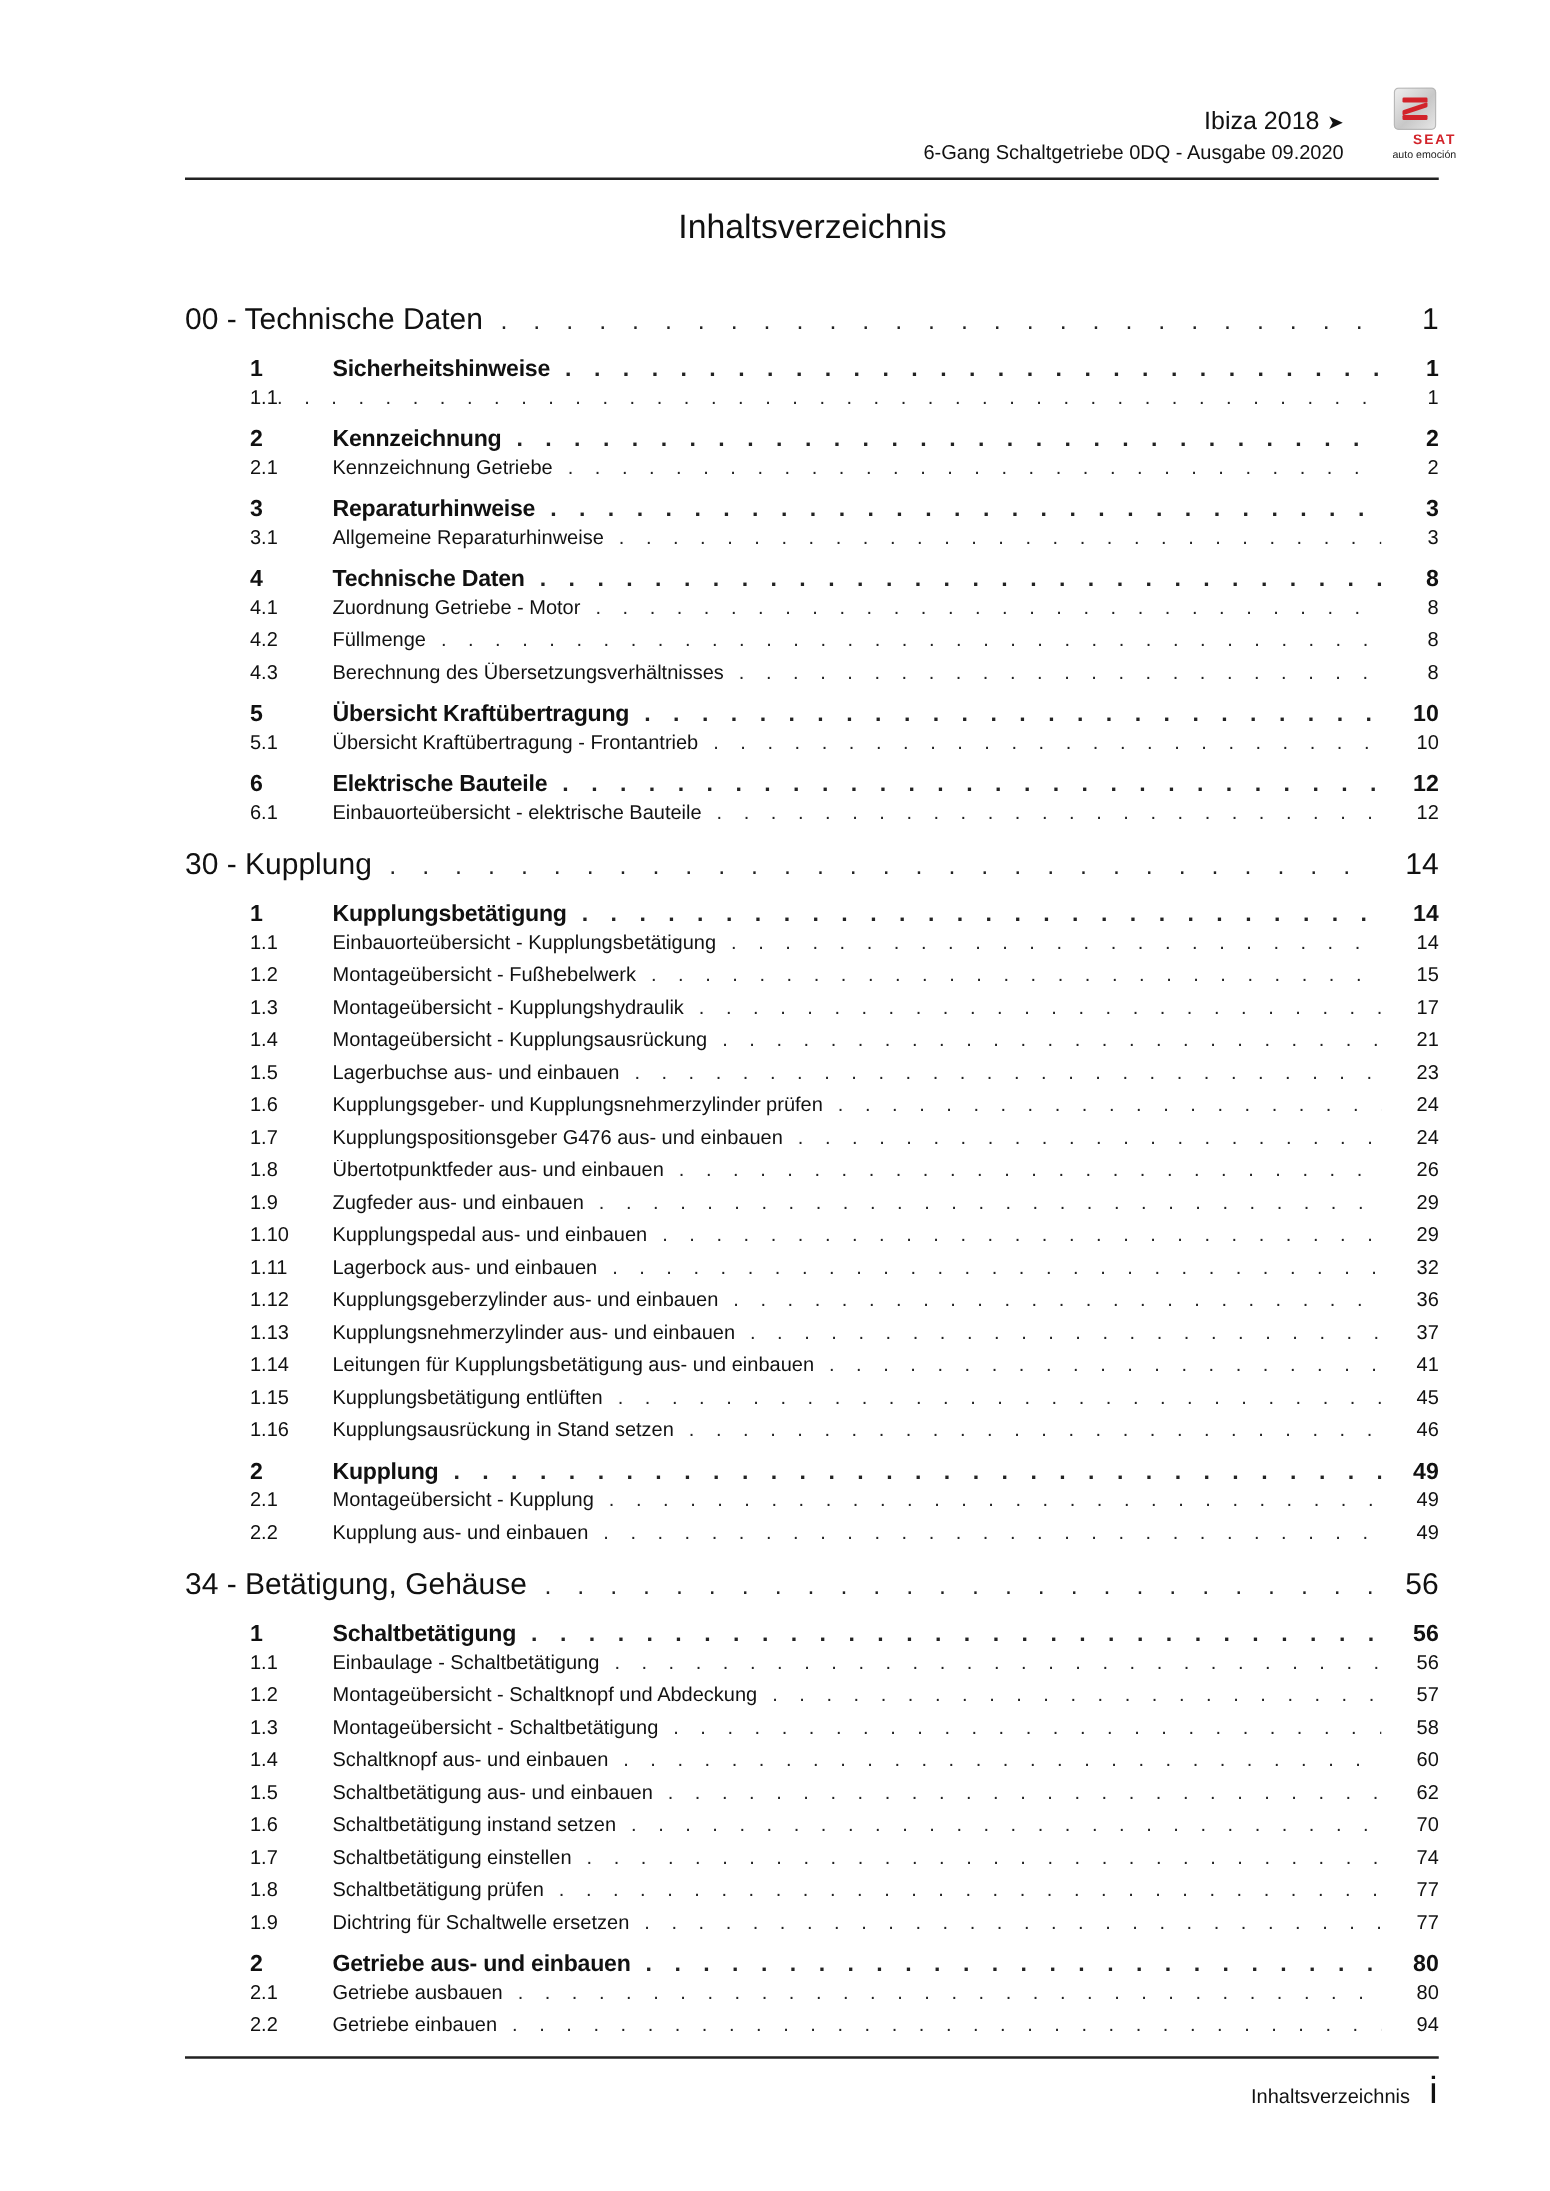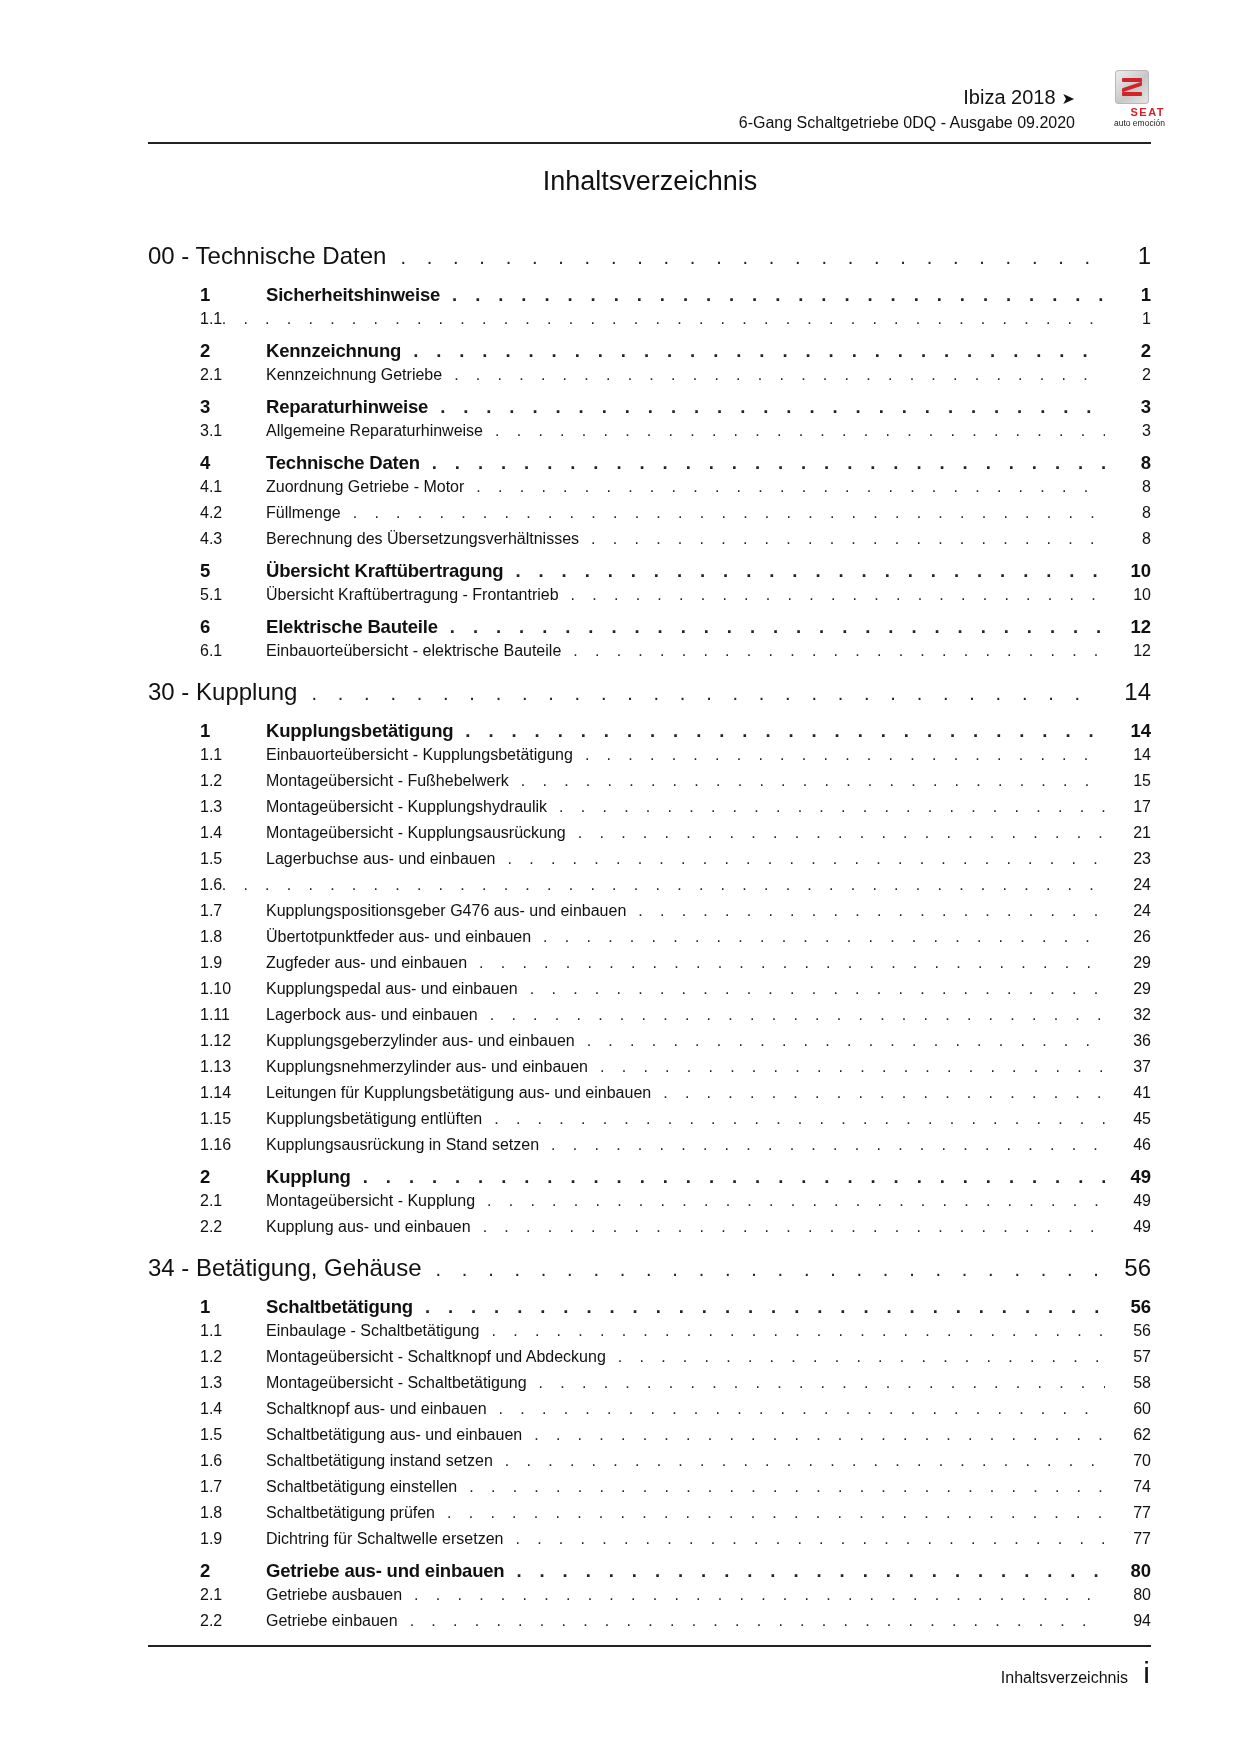--- a/index.html
+++ b/index.html
@@ -201,20 +201,21 @@
         <span class="pg">21</span>
       </div>
       <div class="row sub">
         <span class="num">1.5</span>
         <span class="txt">Lagerbuchse aus- und einbauen</span>
         <span class="dots">. . . . . . . . . . . . . . . . . . . . . . . . . . . . . . . . . . . . . . . . . . . . . . . . . . . . . . . . . . . . . . . . . . . . . . . . . . . . . . . . . . . . . . . . . . . . . . . . . . . . . . . . . . . . .</span>
         <span class="pg">23</span>
       </div>
       <div class="row sub">
         <span class="num">1.6</span>
+        <span class="txt">Kupplungsgeber- und Kupplungsnehmerzylinder prüfen</span>
         <span class="dots">. . . . . . . . . . . . . . . . . . . . . . . . . . . . . . . . . . . . . . . . . . . . . . . . . . . . . . . . . . . . . . . . . . . . . . . . . . . . . . . . . . . . . . . . . . . . . . . . . . . . . . . . . . . . .</span>
         <span class="pg">24</span>
       </div>
       <div class="row sub">
         <span class="num">1.7</span>
         <span class="txt">Kupplungspositionsgeber G476 aus- und einbauen</span>
         <span class="dots">. . . . . . . . . . . . . . . . . . . . . . . . . . . . . . . . . . . . . . . . . . . . . . . . . . . . . . . . . . . . . . . . . . . . . . . . . . . . . . . . . . . . . . . . . . . . . . . . . . . . . . . . . . . . .</span>
         <span class="pg">24</span>
       </div>
       <div class="row sub">

